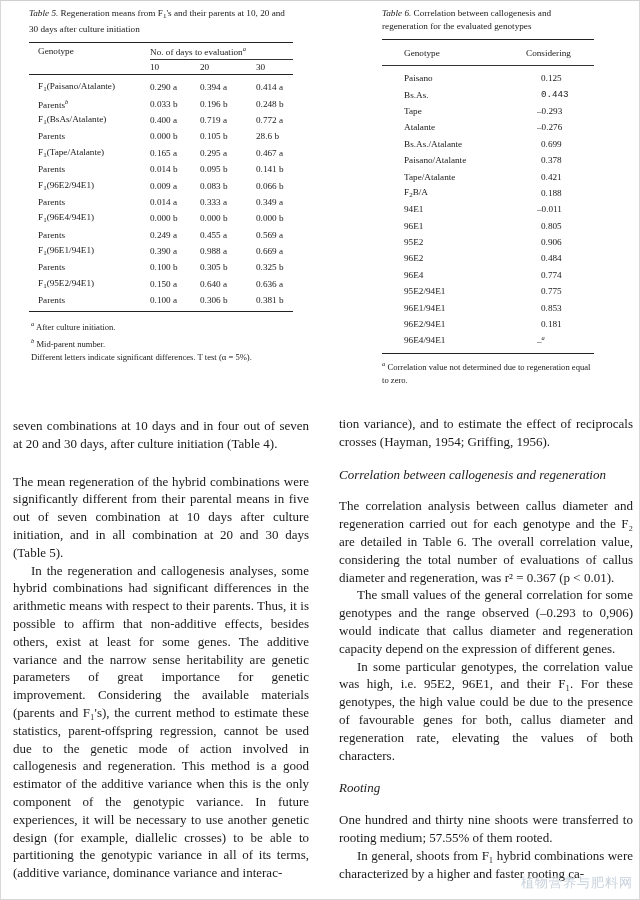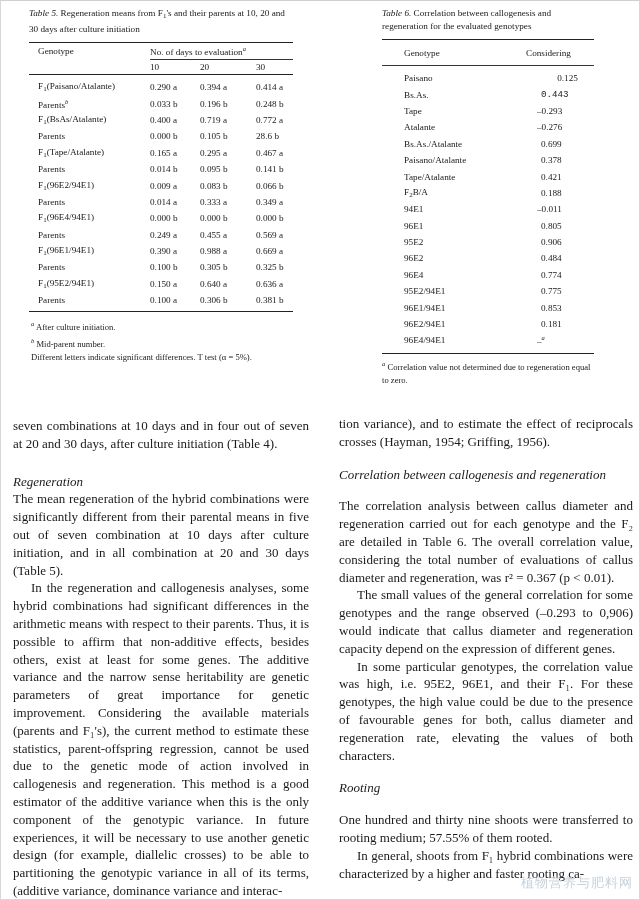--- a/index.html
+++ b/index.html
@@ -187,21 +187,21 @@
         <td class="g">Genotype</td>
         <td class="v" style="padding-left:12px;">Considering</td>
       </tr>
       <tr>
             <td colspan="2" style="border-top:1px solid #333;height:4px;"></td>
           </tr>
       </tbody>
         <tbody id="t6body">
           <tr class="body">
             <td class="g"><span>Paisano</span></td>
-            <td class="v" style="padding-left: 27px; text-align: center;"><span>0.125</span></td>
+            <td class="v" style="padding-left: 27px;"><span>0.125</span></td>
           </tr>
           <tr class="body">
             <td class="g"><span>Bs.As.</span></td>
             <td class="v" style="padding-left: 27px; font-family: Liberation Mono, monospace;"><span>0.443</span></td>
           </tr>
           <tr class="body">
             <td class="g"><span>Tape</span></td>
             <td class="v"><span>–0.293</span></td>
           </tr>
           <tr class="body">
@@ -268,21 +268,20 @@
     </tbody>
       </table>
     <div class="foot">
       <sup>a</sup> <span>Correlation value not determined due to regeneration equal to zero.</span>
     </div>
   </div>
 
   <div class="col colL">
     <p>seven combinations at 10 days and in four out of seven at 20 and 30 days, after culture initiation (Table 4).</p>
     <div class="gap1"></div>
-    <p class="head">Regeneration</p>
     <p>The mean regeneration of the hybrid combinations were significantly different from their parental means in five out of seven combination at 10 days after culture initiation, and in all combination at 20 and 30 days (Table 5).</p>
     <p class="ind">In the regeneration and callogenesis analyses, some hybrid combinations had significant differences in the arithmetic means with respect to their parents. Thus, it is possible to affirm that non-additive effects, besides others, exist at least for some genes. The additive variance and the narrow sense heritability are genetic parameters of great importance for genetic improvement. Considering the available materials (parents and F₁'s), the current method to estimate these statistics, parent-offspring regression, cannot be used due to the genetic mode of action involved in callogenesis and regeneration. This method is a good estimator of the additive variance when this is the only component of the genotypic variance. In future experiences, it will be necessary to use another genetic design (for example, diallelic crosses) to be able to partitioning the genotypic variance in all of its terms, (additive variance, dominance variance and interac-</p>
   </div>
 
   <div class="col colR">
     <p>tion variance), and to estimate the effect of reciprocals crosses (Hayman, 1954; Griffing, 1956).</p>
     <div class="gapR"></div>
     <p class="head">Correlation between callogenesis and regeneration</p>
     <div class="gapR2"></div>
     <p>The correlation analysis between callus diameter and regeneration carried out for each genotype and the F₂ are detailed in Table 6. The overall correlation value, considering the total number of evaluations of callus diameter and regeneration, was r² = 0.367 (p &lt; 0.01).</p>

